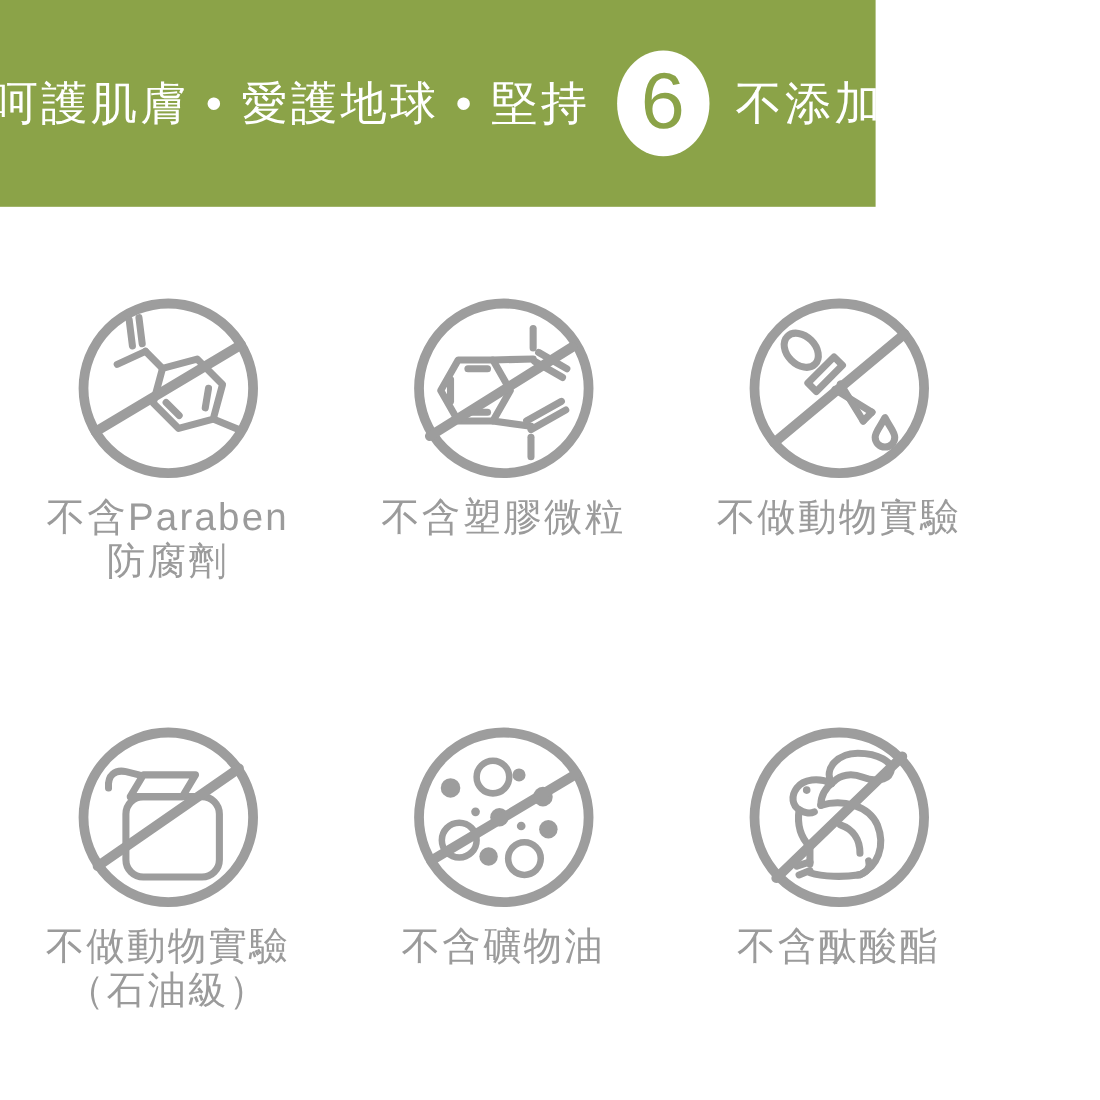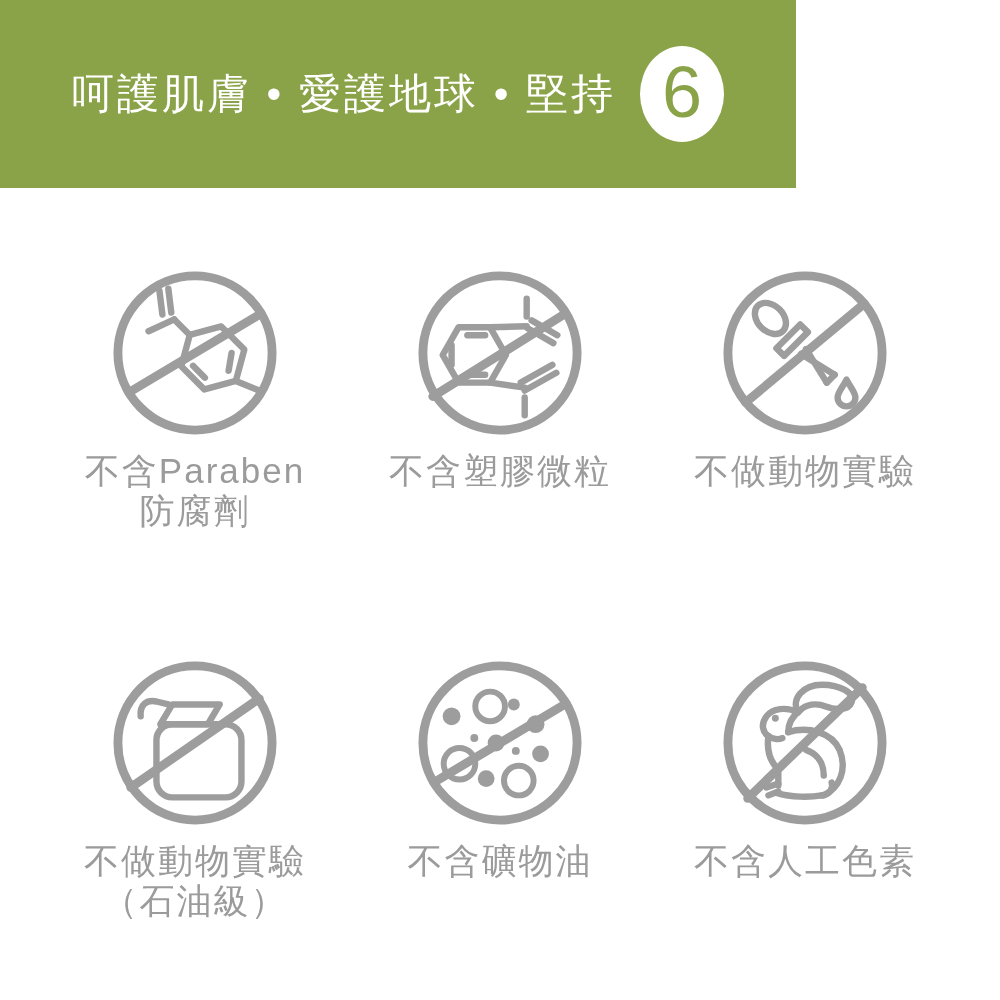--- a/index.html
+++ b/index.html
@@ -24,21 +24,21 @@
   .badge{
     width:84px;height:96px;background:#ffffff;border-radius:50%;
     display:flex;align-items:center;justify-content:center;flex:0 0 auto;
   }
   .badge-number{
     color:var(--green);font-size:72px;line-height:1;font-weight:500;
     transform:translateY(-2px);
   }
   
   .row{
-    display:flex;justify-content:center;
+    display:flex;
   }
   .row1{margin-top:81px;}
   .row2{margin-top:128px;}
   .cell{
     width:305px;display:flex;flex-direction:column;align-items:center;
   }
   .cell svg{display:block;}
   .caption{
     margin-top:14px;text-align:center;color:var(--text-gray);
     font-size:35px;letter-spacing:2px;line-height:40px;white-space:nowrap;
@@ -46,20 +46,21 @@
   .caption .l2{min-height:40px;}
 </style>
 </head>
 <body>
 
 <div class="banner">
   <span class="banner-text">呵護肌膚 • 愛護地球 • 堅持</span>
   <span class="badge">
     <span class="badge-number">6</span>
   </span>
+  <span class="banner-text">不添加</span>
 </div>
 
 <div class="row row1">
 
   <div class="cell">
     <svg width="168" height="168" viewBox="0 0 170 170">
       <g fill="none" stroke="#9D9D9D" stroke-linecap="round" stroke-linejoin="round">
         <circle cx="85" cy="85" r="78" stroke-width="9"></circle>
         <g stroke-width="6.5">
           <polygon points="134.9,81.5 111.5,58.1 79.7,66.7 71.1,98.5 94.5,121.9 126.3,113.3"></polygon>
@@ -189,18 +190,18 @@
           <path d="M48,78 C46,92 50,104 58,112 L58,128"></path>
           <path d="M58,126 L46,130 M58,134 L48,138"></path>
           <path d="M58,136 C70,140 90,140 102,138"></path>
           <path d="M102,138 C110,137 114,131 112,125"></path>
           <circle cx="55" cy="60" r="3.5" fill="#9D9D9D" stroke="none"></circle>
         </g>
         <line x1="143" y1="29" x2="27" y2="141" stroke-width="9"></line>
       </g>
     </svg>
     <div class="caption">
-      <div class="l1">不含人工色素</div>
+      <div class="l1">不含酞酸酯</div>
       <div class="l2"></div>
     </div>
   </div>
 
 </div>
 
 </body></html>

